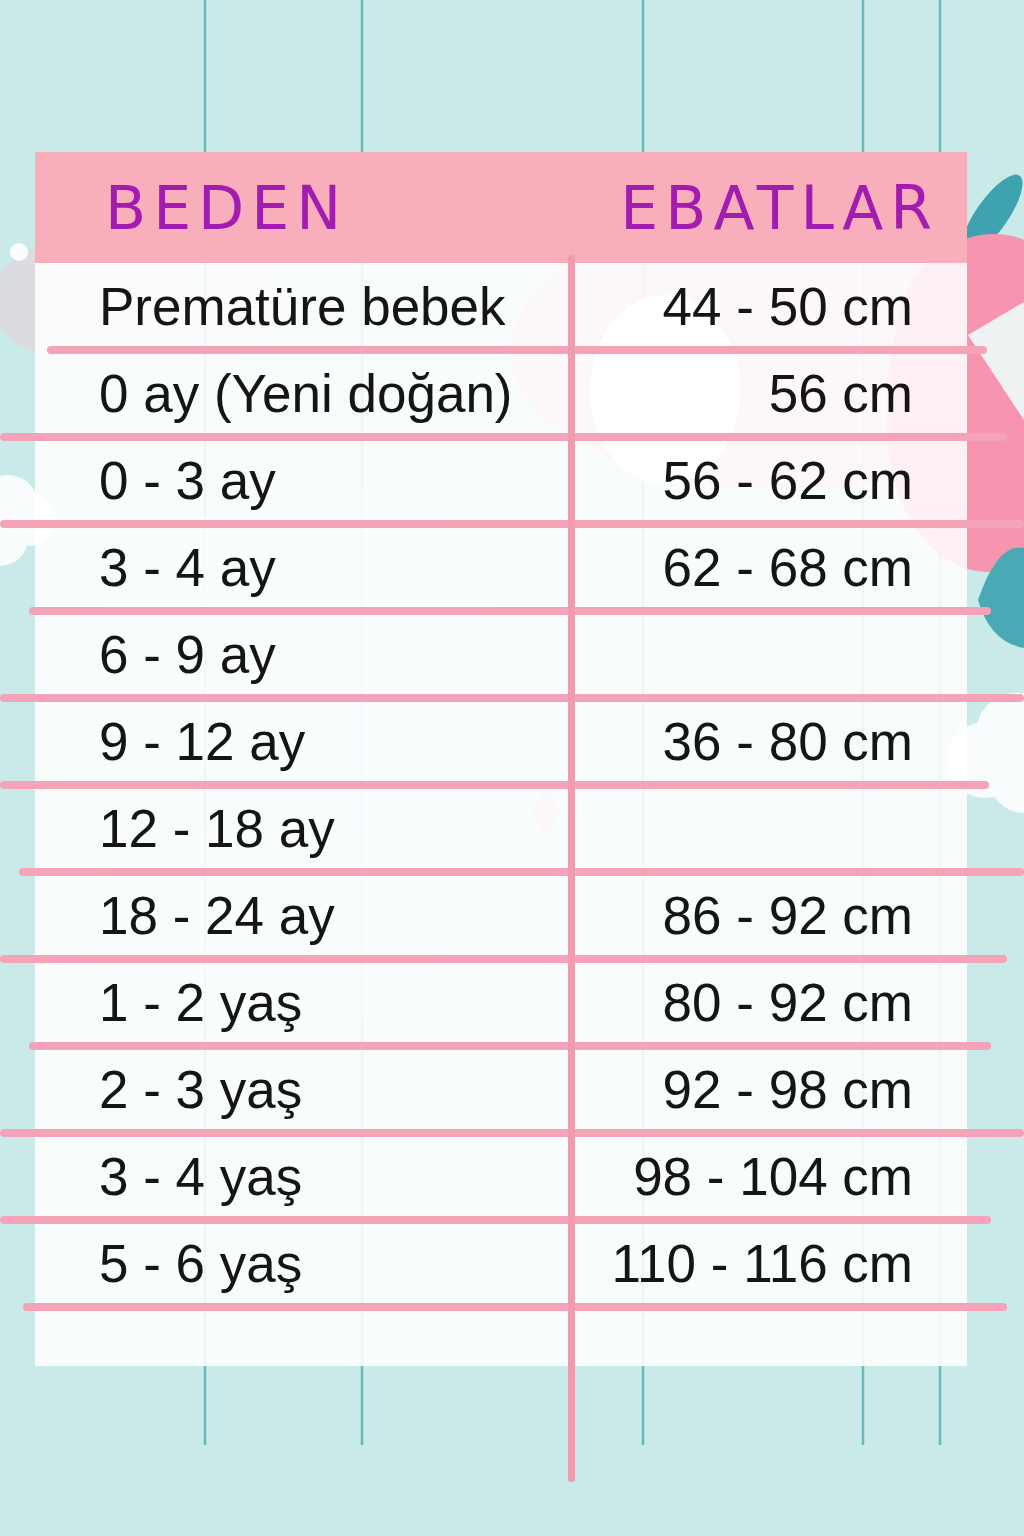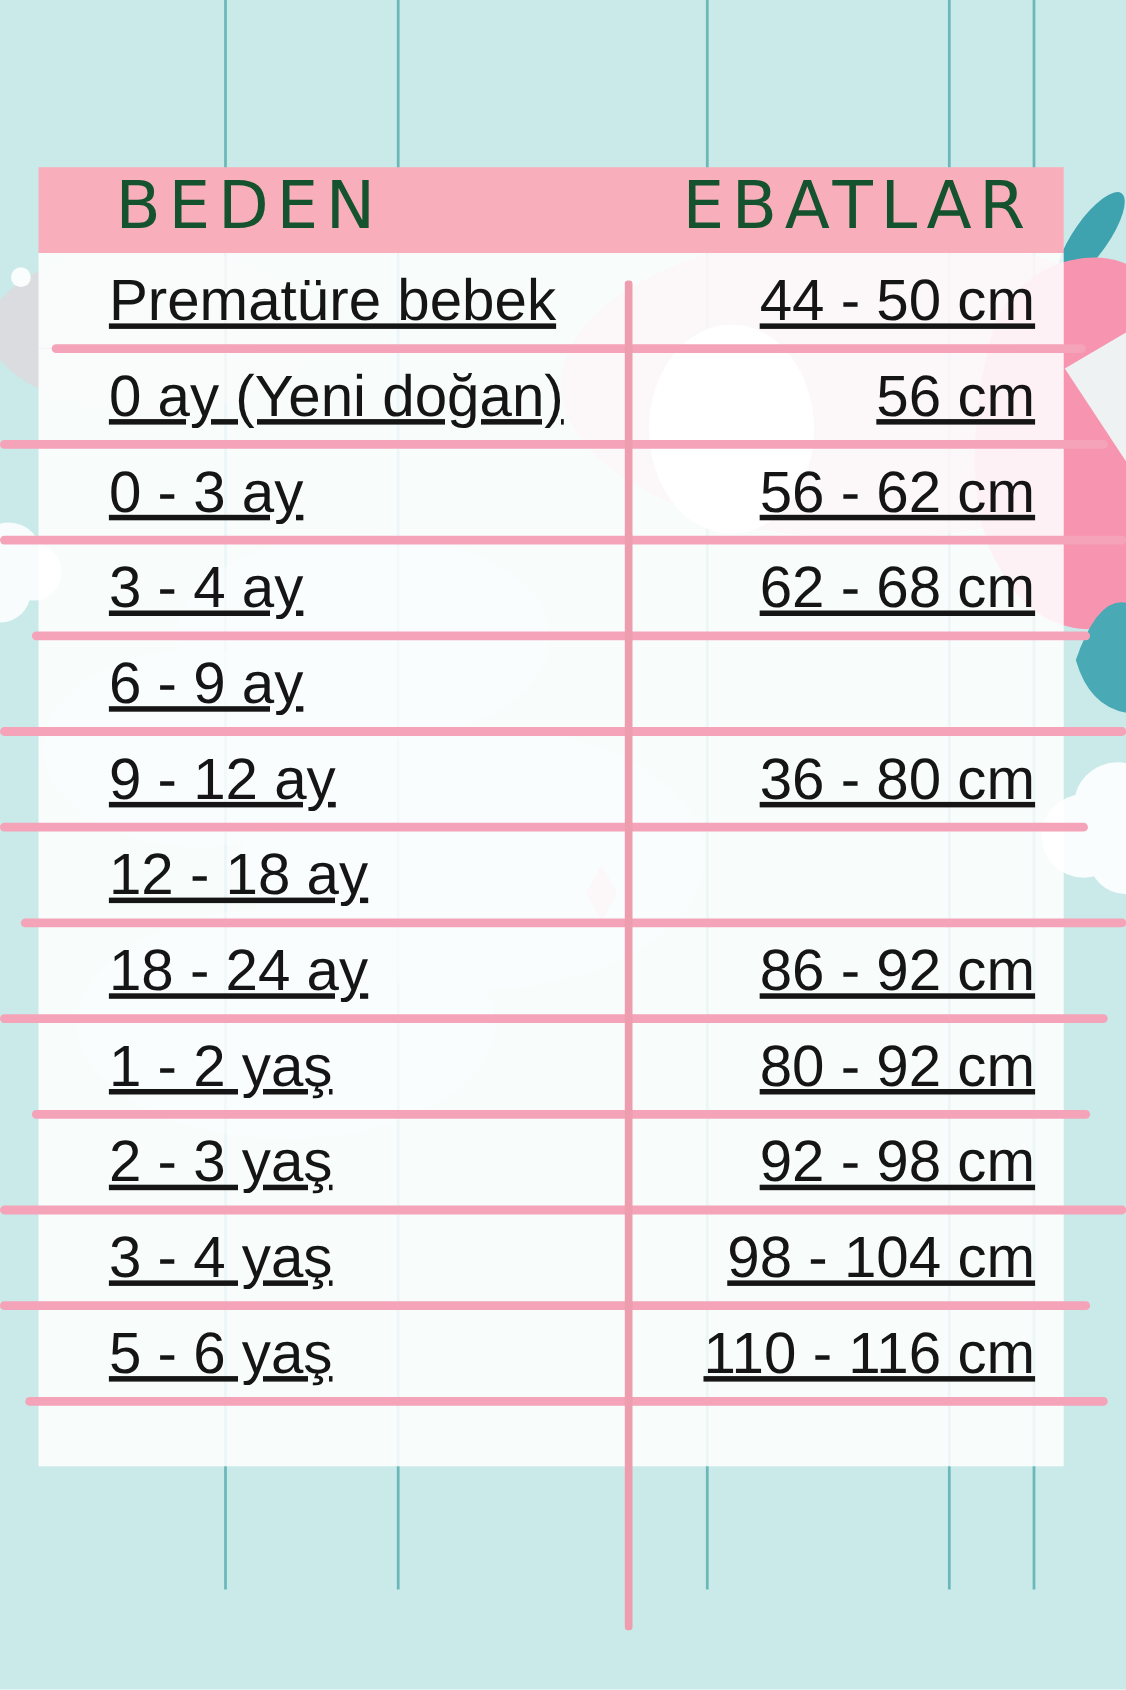--- a/index.html
+++ b/index.html
@@ -12,24 +12,24 @@
   }
   .decor{position:absolute;left:0;top:0;z-index:0;}
 
   
   .size-table{
     position:absolute;left:35px;top:152px;
     width:932px;height:1293px;
     z-index:1;
   }
   .t-header{
-    display:flex;align-items:flex-start;
-    height:78px;
+    display:flex;align-items:center;
+    height:111px;
     background:#f9aebc;
-    color:#14532d;
+    color:#a21caf;
     font-family:"DejaVu Sans", sans-serif;
     font-size:60px;
     letter-spacing:7px;
   }
   .h-beden{width:531px;padding-left:70px;box-sizing:border-box;}
   .h-ebat{flex:1;text-align:right;padding-right:28px;}
 
   .t-body{position:relative;}
   .row{
     position:relative;
@@ -52,23 +52,23 @@
   .row:nth-child(5)::after {left:-35px; right:-57px;}
   .row:nth-child(6)::after {left:-35px; right:-22px;}
   .row:nth-child(7)::after {left:-16px; right:-57px;}
   .row:nth-child(8)::after {left:-35px; right:-40px;}
   .row:nth-child(9)::after {left:-6px;  right:-24px;}
   .row:nth-child(10)::after{left:-35px; right:-57px;}
   .row:nth-child(11)::after{left:-35px; right:-24px;}
   .row:nth-child(12)::after{left:-12px; right:-40px;}
   .row:nth-child(13)::after{left:-35px; right:-57px;}
 
-  .cell{box-sizing:border-box;white-space:nowrap;text-decoration:underline;}
+  .cell{box-sizing:border-box;white-space:nowrap;}
   .beden{width:531px;padding-left:64px;}
-  .ebat{flex:1;text-align:right;padding-right:26px;}
+  .ebat{flex:1;text-align:right;padding-right:54px;}
 
   .empty-row{
     height:59px;
     background:rgba(255,255,255,0.87);
   }
   .col-divider{
     position:absolute;
     left:533px;top:103px;
     width:7px;height:1227px;
     background:#ee9dae;

